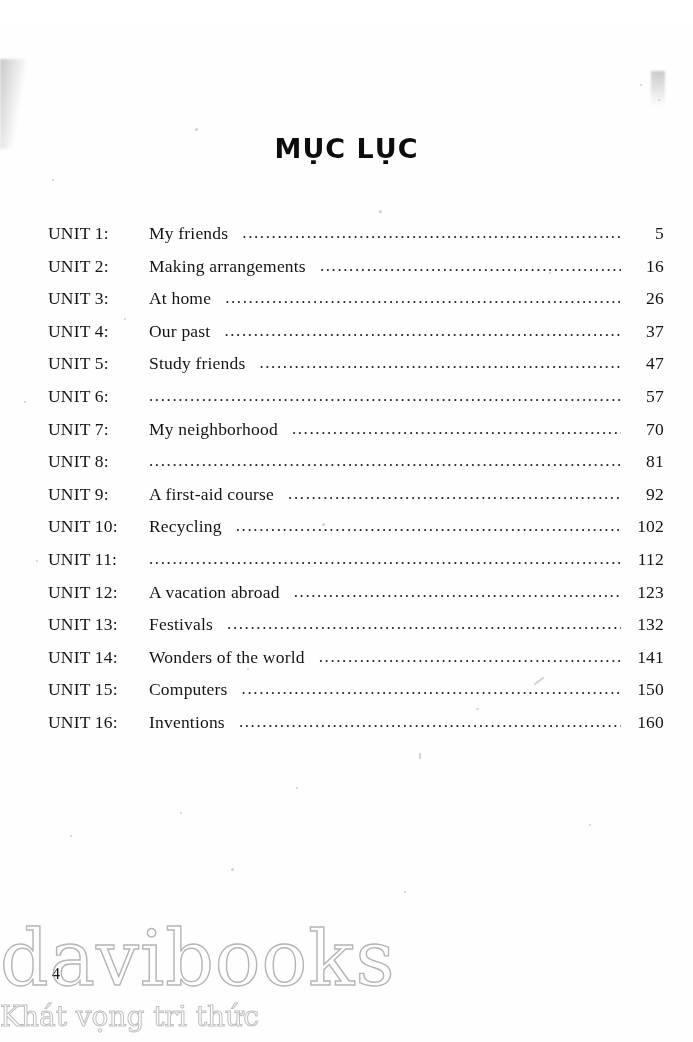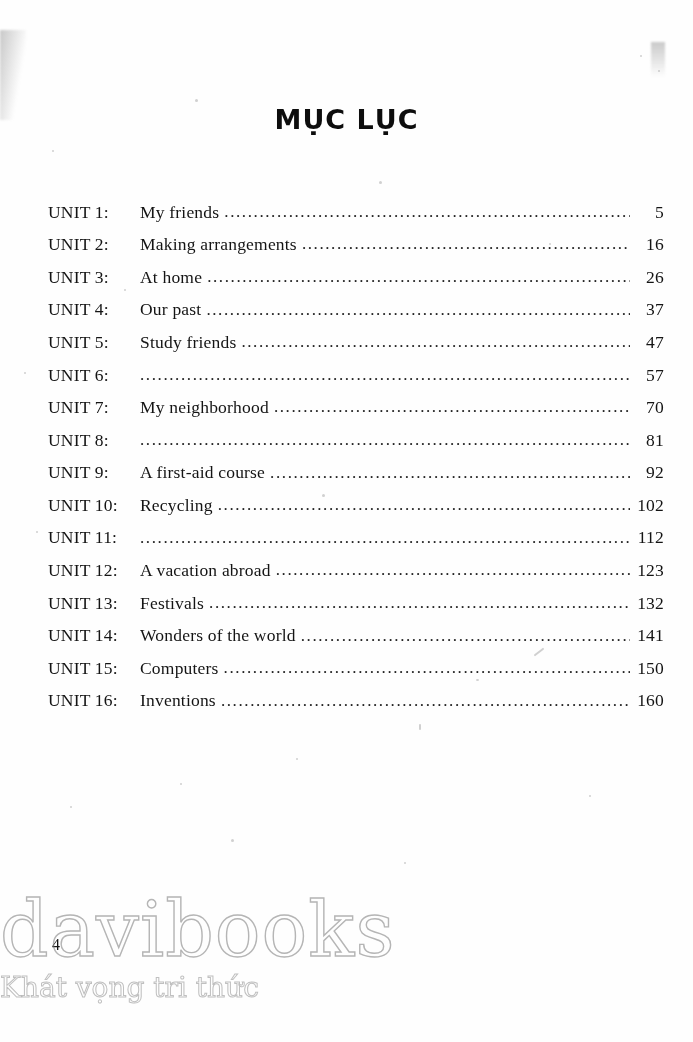--- a/index.html
+++ b/index.html
@@ -13,20 +13,21 @@
     font-family: "Liberation Serif", serif;
     color: #111111;
     position: relative;
     overflow: hidden;
   }
 
   .page {
     position: absolute;
     inset: 0;
     background: #fefefe;
+    margin-top: 29px;
   }
 
   
   .speckles {
     position: absolute;
     inset: 0;
     pointer-events: none;
   }
   .speckles span {
     position: absolute;
@@ -71,25 +72,26 @@
 
   .toc {
     position: absolute;
     top: 196px;
     left: 48px;
     width: 616px;
   }
 
   .toc-row {
     display: flex;
-    align-items: center;
+    align-items: flex-start;
     font-size: 17.5px;
     line-height: 1;
     height: 32.6px;
     color: #141414;
+    gap: 9px;
   }
 
   .unit {
     width: 92px;
     flex: 0 0 92px;
     white-space: nowrap;
     letter-spacing: .2px;
   }
 
   .titletext {

